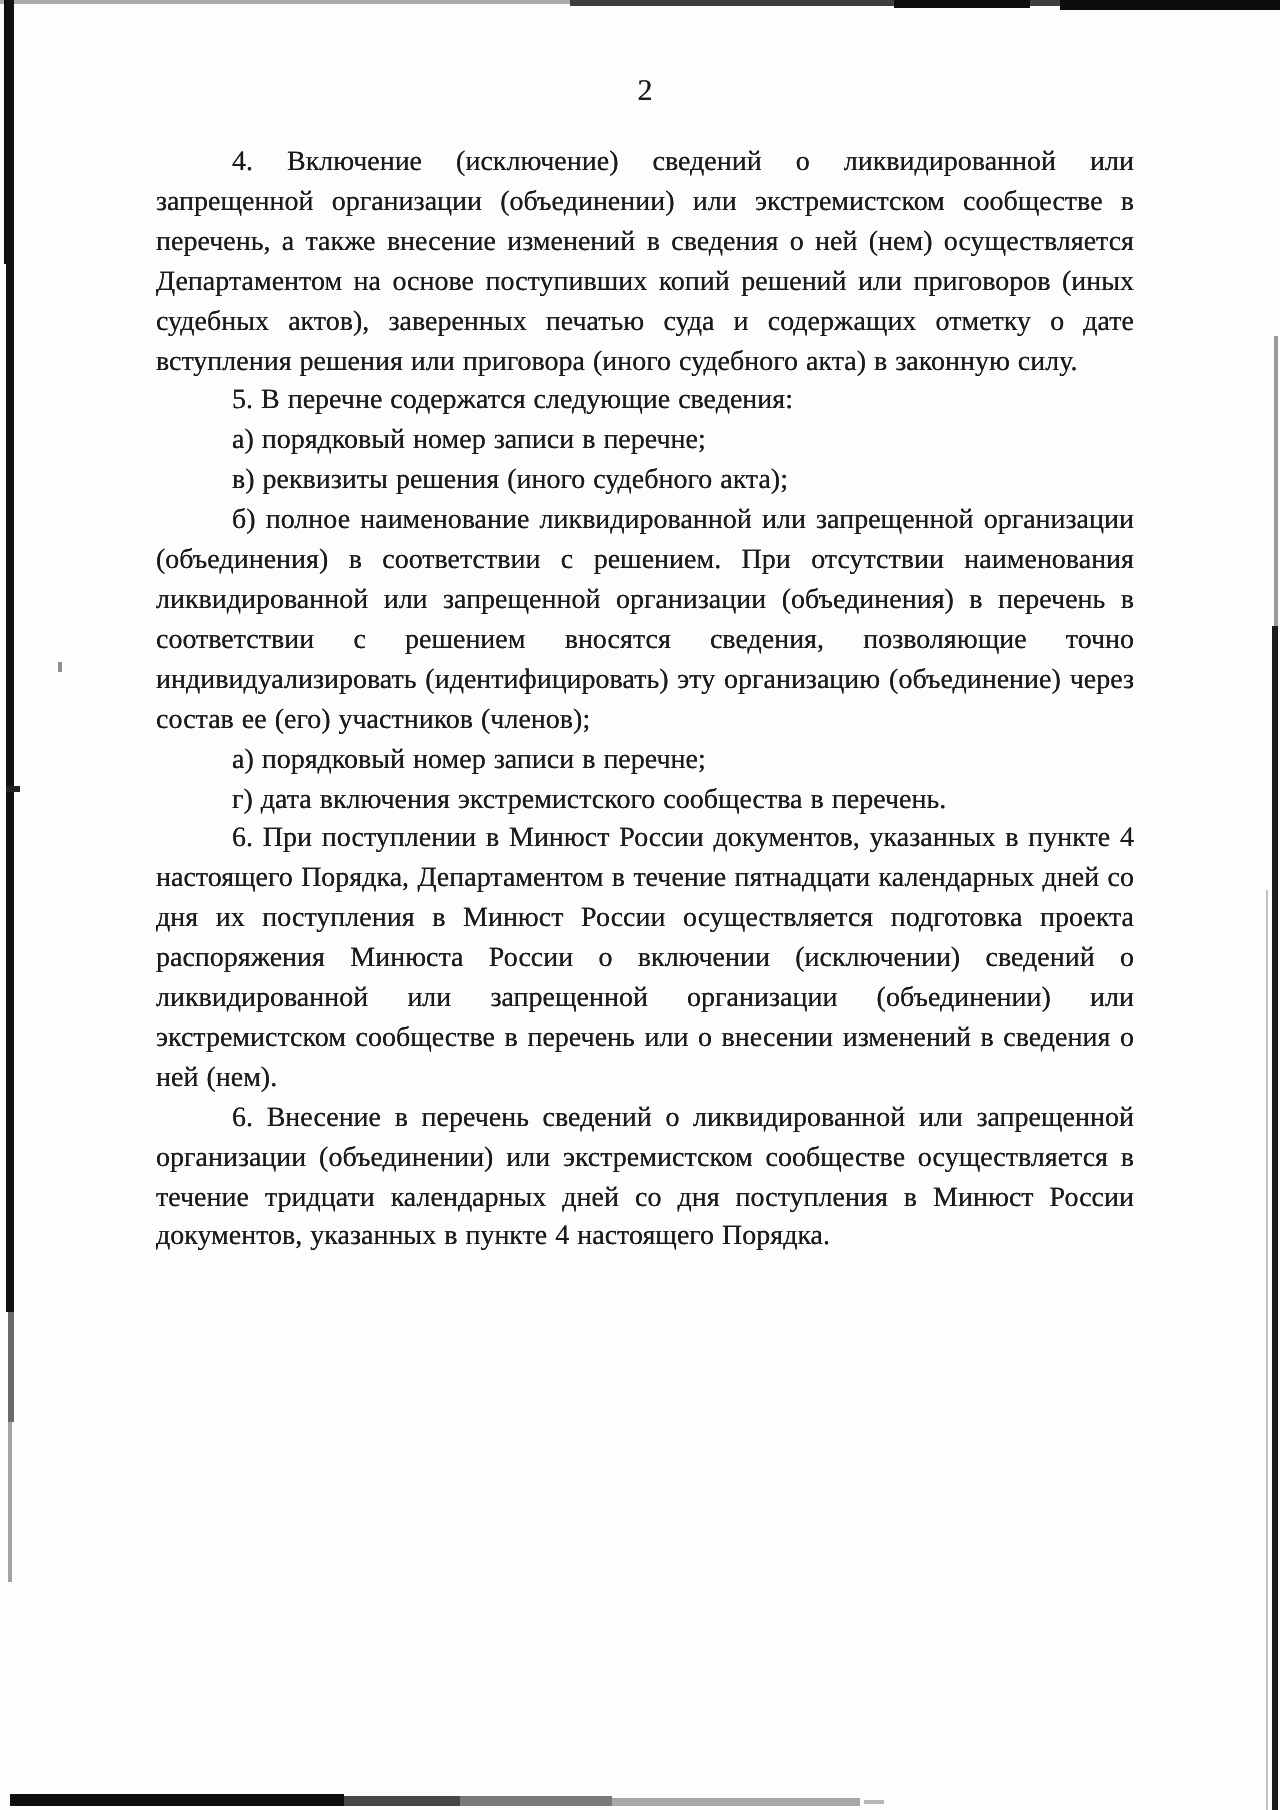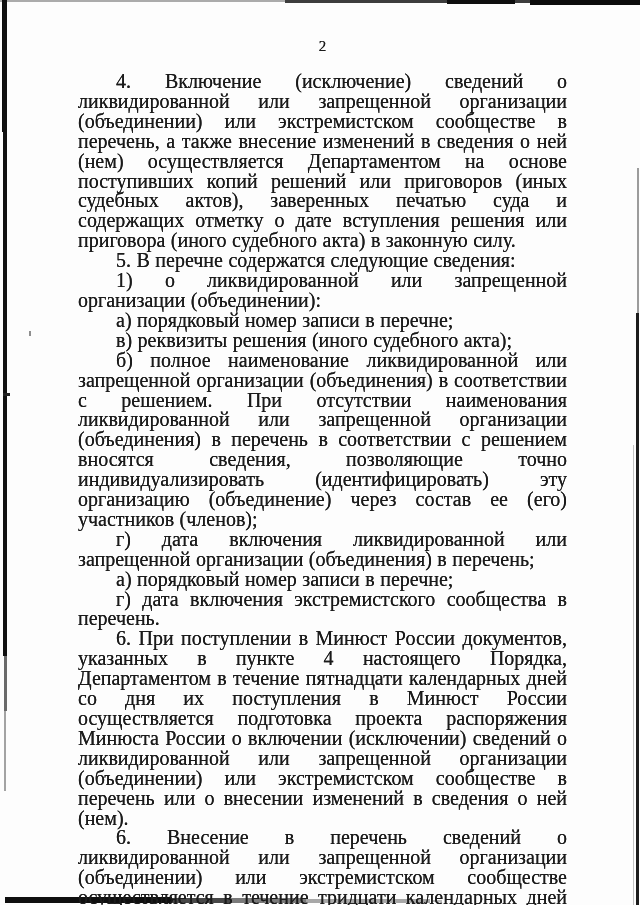--- a/index.html
+++ b/index.html
@@ -23,21 +23,21 @@
   }
   .page-number {
     text-align: center;
     font-size: 15px;
     line-height: 20px;
     margin-bottom: 16px;
     text-shadow: 0 0 0.3px currentColor;
   }
   .page-content p {
     margin: 0;
-    font-size: 20px;
+    font-size: 14px;
     line-height: 19.9px;
     text-indent: 38px;
     text-align: justify;
     text-shadow: 0 0 0.3px currentColor;
     word-spacing: 0.5px;
   }
   
   .artifact {
     position: absolute;
   }
@@ -79,22 +79,20 @@
 <div class="artifact bottom-black"></div>
 <div class="artifact bottom-dark"></div>
 <div class="artifact bottom-mid"></div>
 <div class="artifact bottom-light"></div>
 <div class="artifact bottom-dots"></div>
 
 <div class="page-content">
   <div class="page-number">2</div>
   <p>4. Включение (исключение) сведений о ликвидированной или запрещенной организации (объединении) или экстремистском сообществе в перечень, а также внесение изменений в сведения о ней (нем) осуществляется Департаментом на основе поступивших копий решений или приговоров (иных судебных актов), заверенных печатью суда и содержащих отметку о дате вступления решения или приговора (иного судебного акта) в законную силу.</p>
   <p>5. В перечне содержатся следующие сведения:</p>
-  <p>1) о ликвидированной или запрещенной организации (объединении):</p>
   <p>а) порядковый номер записи в перечне;</p>
   <p>в) реквизиты решения (иного судебного акта);</p>
   <p>б) полное наименование ликвидированной или запрещенной организации (объединения) в соответствии с решением. При отсутствии наименования ликвидированной или запрещенной организации (объединения) в перечень в соответствии с решением вносятся сведения, позволяющие точно индивидуализировать (идентифицировать) эту организацию (объединение) через состав ее (его) участников (членов);</p>
-  <p>г) дата включения ликвидированной или запрещенной организации (объединения) в перечень;</p>
   <p>а) порядковый номер записи в перечне;</p>
   <p>г) дата включения экстремистского сообщества в перечень.</p>
   <p>6. При поступлении в Минюст России документов, указанных в пункте 4 настоящего Порядка, Департаментом в течение пятнадцати календарных дней со дня их поступления в Минюст России осуществляется подготовка проекта распоряжения Минюста России о включении (исключении) сведений о ликвидированной или запрещенной организации (объединении) или экстремистском сообществе в перечень или о внесении изменений в сведения о ней (нем).</p>
   <p>6. Внесение в перечень сведений о ликвидированной или запрещенной организации (объединении) или экстремистском сообществе осуществляется в течение тридцати календарных дней со дня поступления в Минюст России документов, указанных в пункте 4 настоящего Порядка.</p>
 </div>
 
 </body></html>

